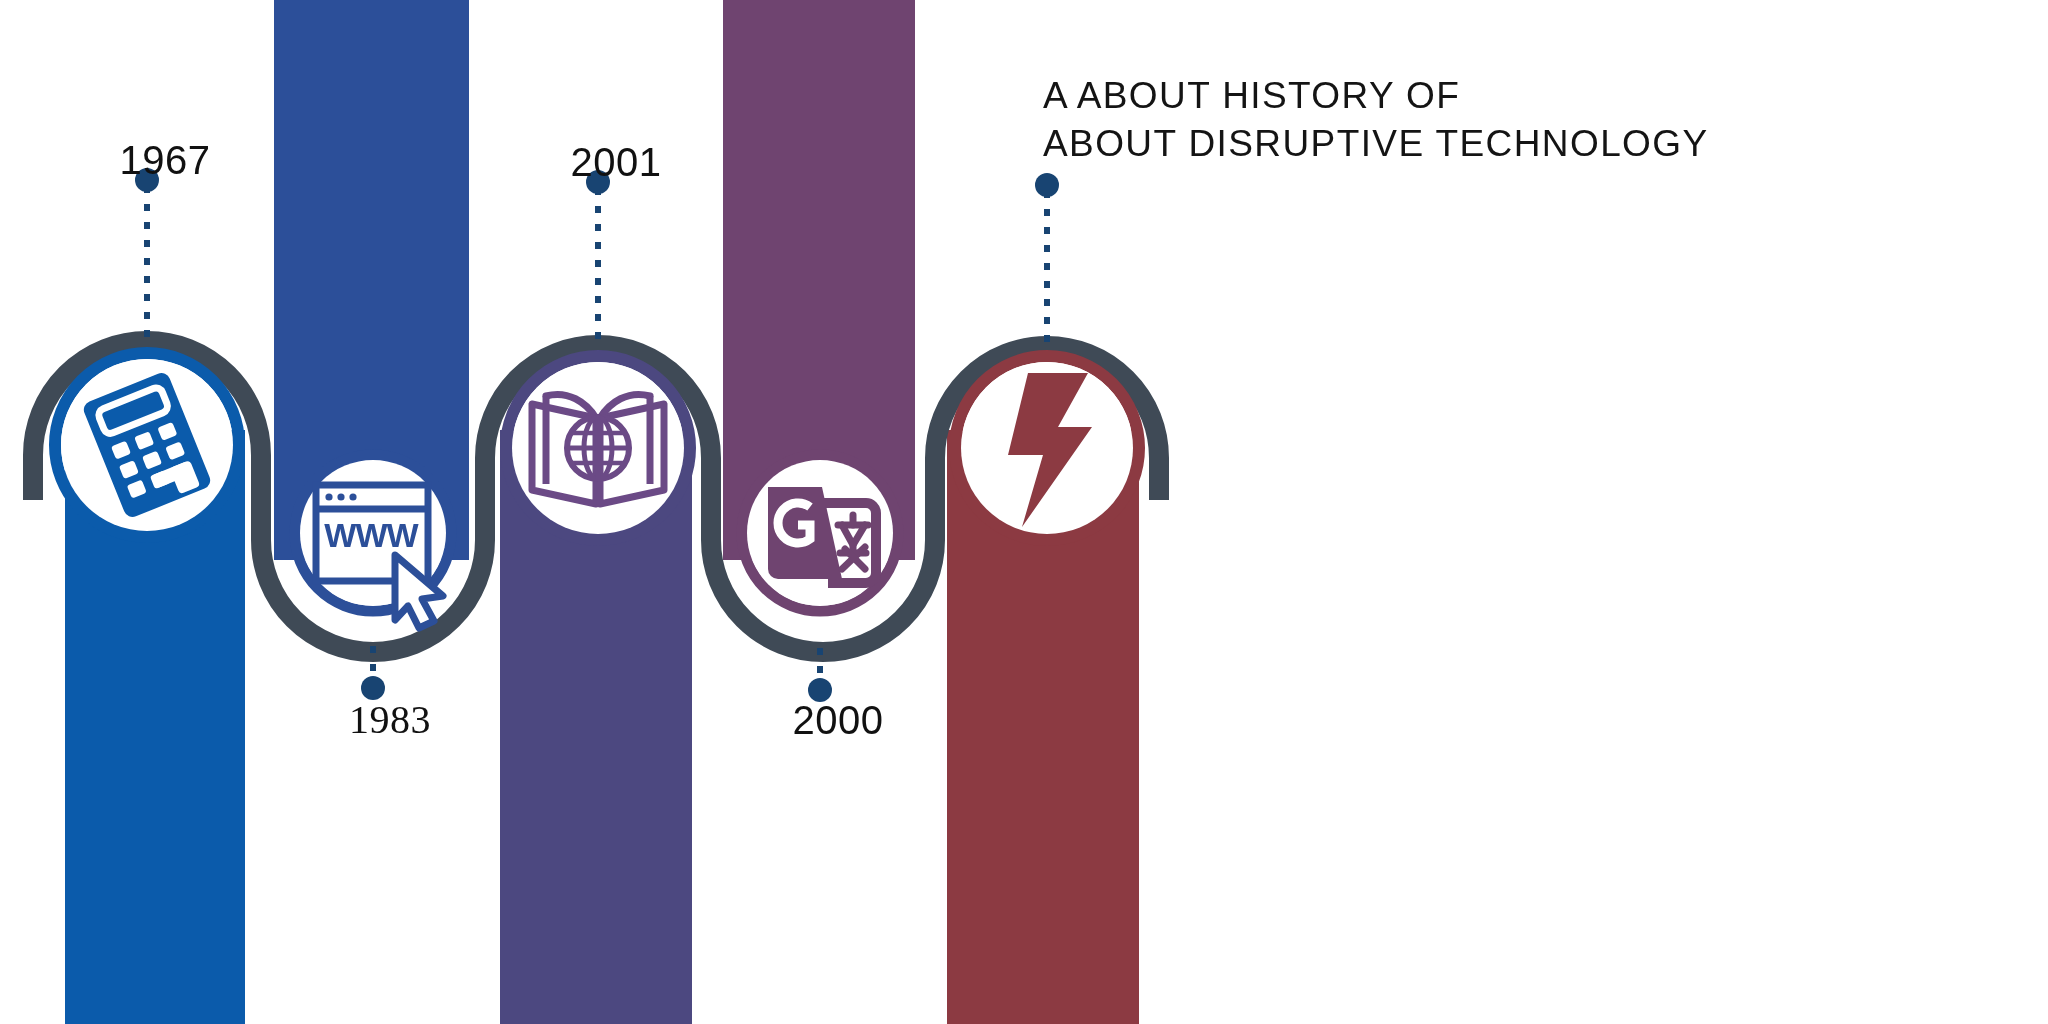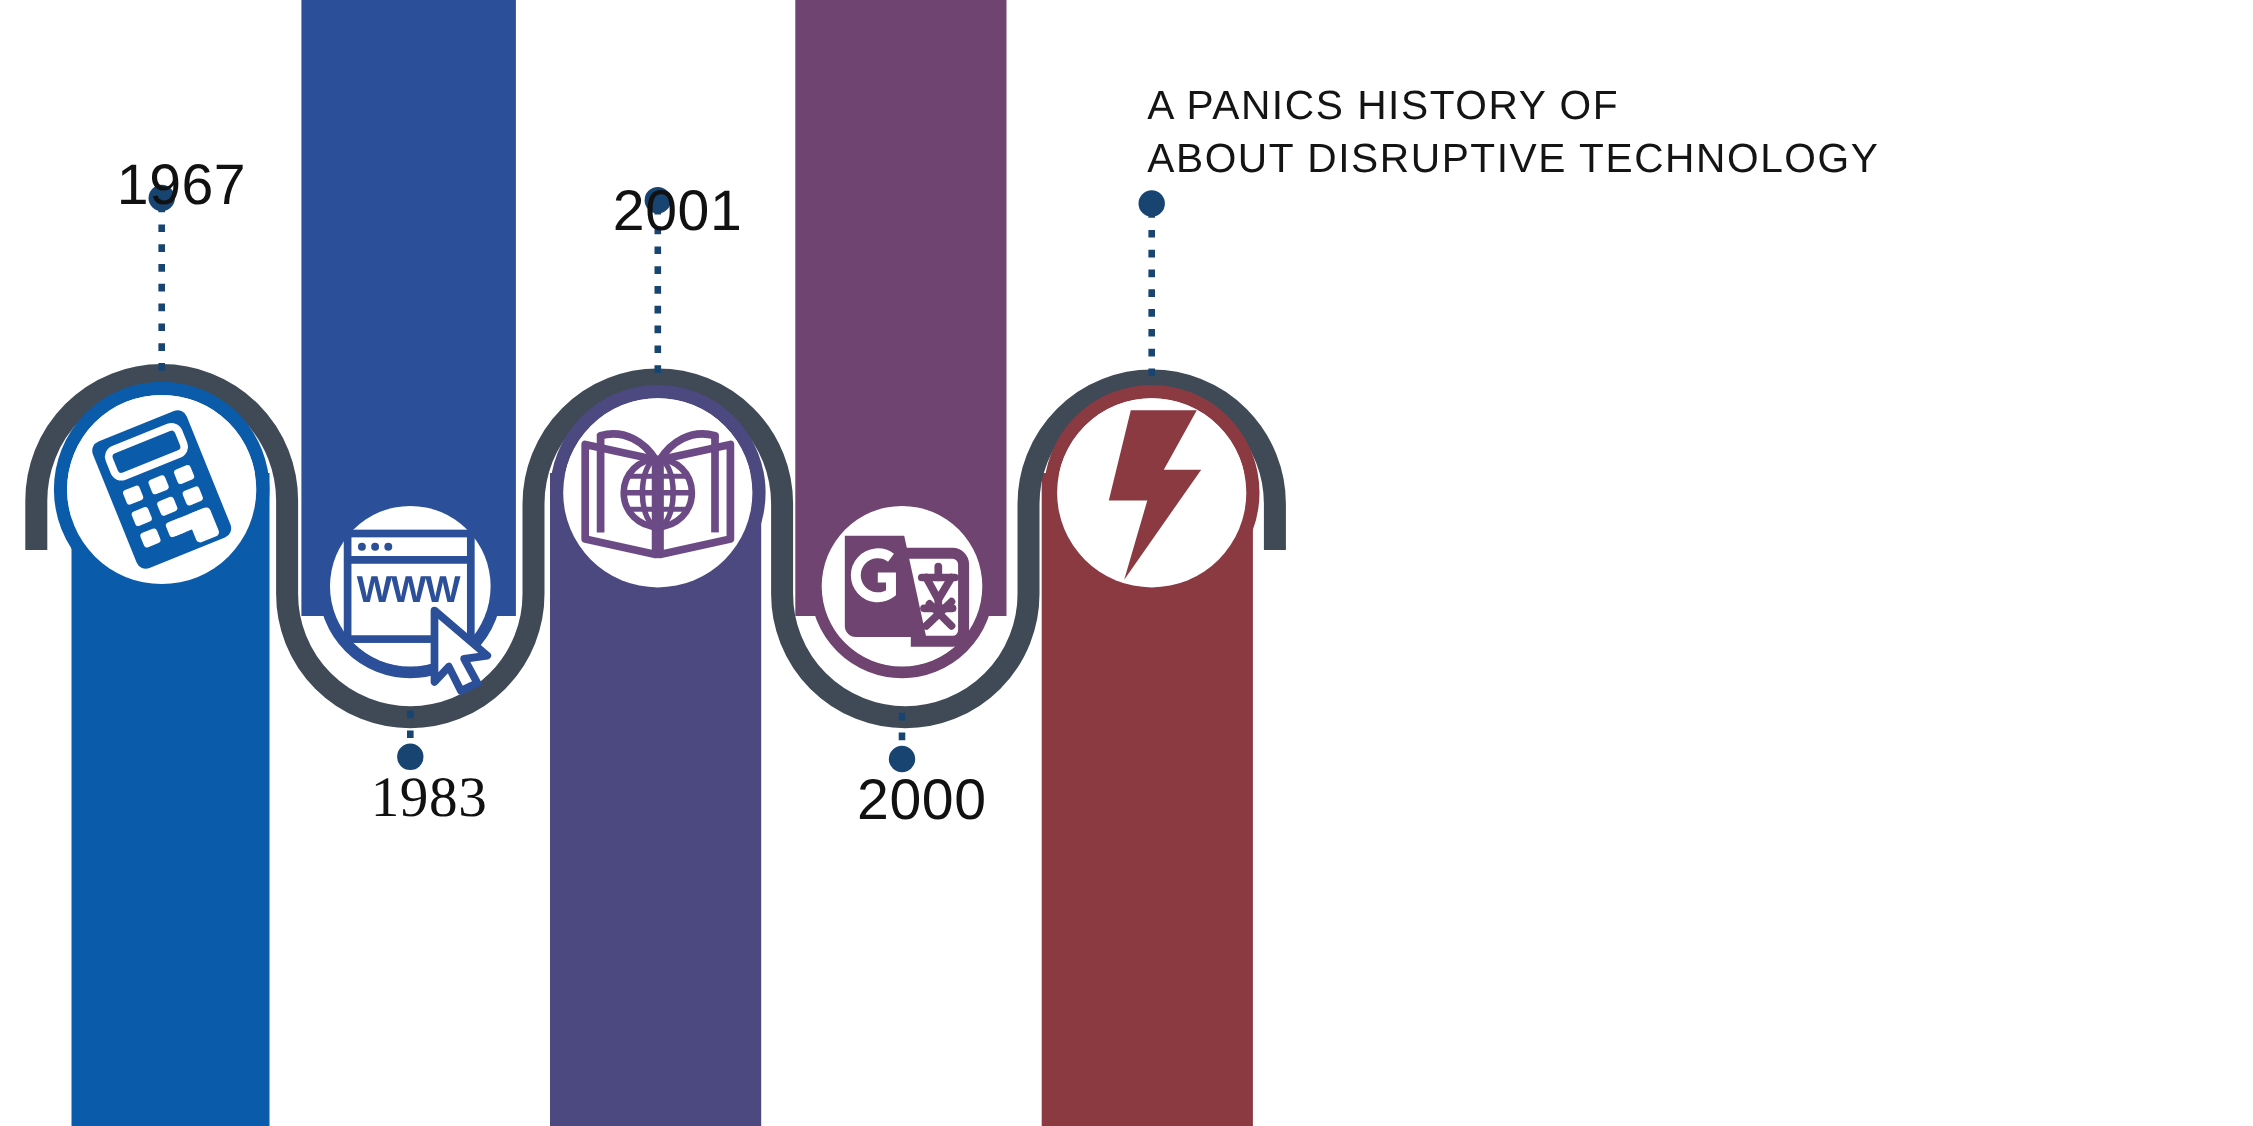--- a/index.html
+++ b/index.html
@@ -11,21 +11,21 @@
     overflow:hidden;
     position:relative;
   }
   #stage{position:absolute;inset:0;width:2048px;height:1024px;}
   .layer{position:absolute;left:0;top:0;width:2048px;height:1024px;}
   svg.layer{display:block;}
 
   
   .year{
     position:absolute;
-    font-size:52px;
+    font-size:40px;
     letter-spacing:.5px;
     color:#111111;
     font-weight:400;
     white-space:nowrap;
     transform:translateX(-50%);
     font-family:"Liberation Sans","DejaVu Sans",sans-serif;
   }
 
   
   #title-block{
@@ -163,21 +163,21 @@
 
     <line x1="820" y1="648" x2="820" y2="684" stroke="#184472" stroke-width="6" stroke-dasharray="7 11" stroke-linecap="butt"></line>
     <circle cx="820" cy="690" r="12" fill="#184472"></circle>
 
     <line x1="1047" y1="191" x2="1047" y2="346" stroke="#184472" stroke-width="6" stroke-dasharray="7 11" stroke-linecap="butt"></line>
     <circle cx="1047" cy="185" r="12" fill="#184472"></circle>
   </svg>
 
   <div class="year" style="left:165px;top:138px;">1967</div>
   <div class="year" style="left:390px;top:696px;font-family:Liberation Serif, serif;">1983</div>
-  <div class="year" style="left:616px;top:140px;margin-top:22px;">2001</div>
+  <div class="year" style="left:616px;top:140px;">2001</div>
   <div class="year" style="left:838px;top:698px;">2000</div>
 
   <div id="title-block">
-    <div class="tline">A PANICS HISTORY OF</div>
+    <div class="tline">A ABOUT HISTORY OF</div>
     <div class="tline">ABOUT DISRUPTIVE TECHNOLOGY</div>
   </div>
 
 </div>
 
 </body></html>

